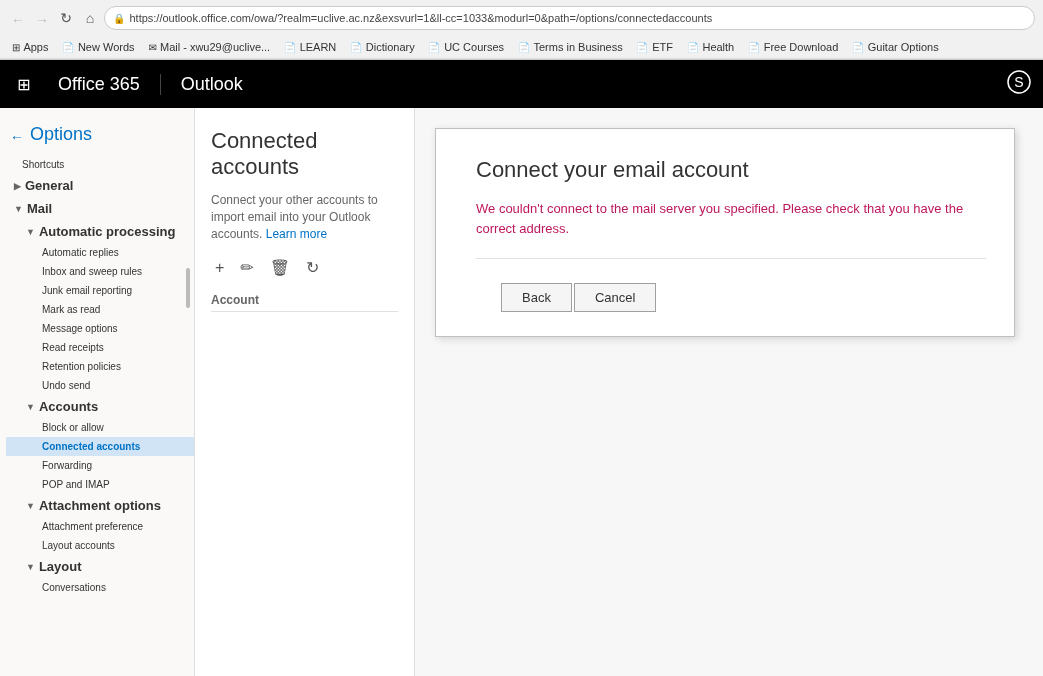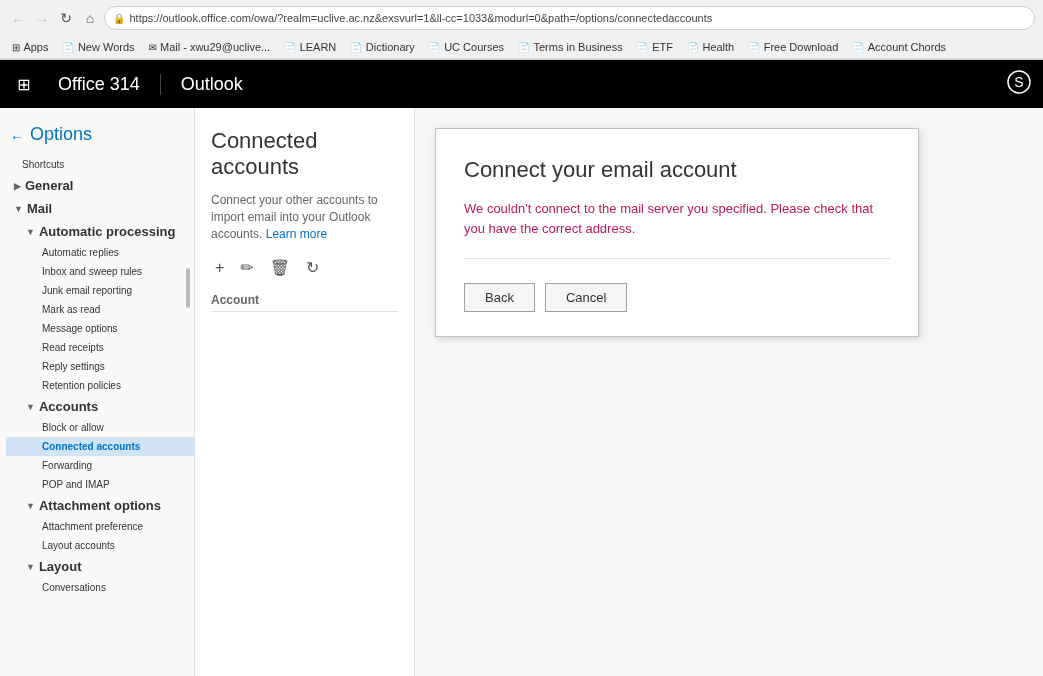--- a/index.html
+++ b/index.html
@@ -50,24 +50,24 @@
     .connected-panel { width: 220px; min-width: 220px; padding: 20px 16px; border-right: 1px solid #e0e0e0; background: #fff; }
     .panel-title { font-size: 22px; font-weight: 300; color: #333; margin-bottom: 12px; }
     .panel-desc { font-size: 12px; color: #666; margin-bottom: 14px; line-height: 1.4; }
     .panel-link { color: #0072c6; cursor: pointer; }
     .panel-toolbar { display: flex; gap: 8px; margin-bottom: 10px; align-items: center; }
     .toolbar-icon-btn { background: transparent; border: none; cursor: pointer; font-size: 16px; color: #555; padding: 2px 4px; }
     .panel-col-header { font-size: 12px; font-weight: 600; color: #666; padding: 4px 0; border-bottom: 1px solid #e0e0e0; }
 
     
     .dialog-overlay { flex: 1; background: rgba(240, 240, 240, 0.5); display: flex; align-items: flex-start; justify-content: flex-start; padding: 20px; }
-    .dialog { background: #fff; border: 1px solid #c0c0c0; box-shadow: 2px 2px 8px rgba(0,0,0,0.15); width: 484px; padding: 28px 28px 24px 28px; }
+    .dialog { background: #fff; border: 1px solid #c0c0c0; box-shadow: 2px 2px 8px rgba(0,0,0,0.15); width: 580px; padding: 28px 28px 24px 40px; }
     .dialog-title { font-size: 22px; font-weight: 300; color: #333; margin-bottom: 16px; }
     .dialog-message { font-size: 13px; color: #be185d; margin-bottom: 24px; border-bottom: 1px solid #e0e0e0; padding-bottom: 20px; line-height: 1.5; }
-    .dialog-buttons { display: flex; gap: 10px; }
+    .dialog-buttons { display: flex; gap: 2px; margin-left: 25px; }
     .dialog-btn { padding: 6px 20px; font-size: 13px; border: 1px solid #a0a0a0; cursor: pointer; background: #f5f5f5; color: #333; }
   </style>
 </head>
 <body>
 
 <div class="browser-chrome">
   <div class="browser-nav">
     <button class="nav-btn" disabled="">←</button>
     <button class="nav-btn" disabled="">→</button>
     <button class="nav-btn">↻</button>
@@ -113,30 +113,30 @@
     <div class="bookmark-item">
       <span class="bookmark-icon">📄</span>
       <span>Health</span>
     </div>
     <div class="bookmark-item">
       <span class="bookmark-icon">📄</span>
       <span>Free Download</span>
     </div>
     <div class="bookmark-item">
       <span class="bookmark-icon">📄</span>
-      <span>Account Chords</span>
+      <span>Guitar Options</span>
     </div>
   </div>
 </div>
 
 <div class="app-bar">
   <div class="app-grid-btn">
     <span>⊞</span>
   </div>
-  <div class="app-bar-title">Office 314</div>
+  <div class="app-bar-title">Office 365</div>
   <div class="app-bar-subtitle">Outlook</div>
   <div class="app-bar-right">
     <svg width="24" height="24" viewBox="0 0 24 24">
         <circle cx="12" cy="12" r="11" fill="none" stroke="#fff" stroke-width="1.5"></circle>
         <text x="12" y="17" text-anchor="middle" fill="#fff" font-size="14" font-family="Arial">S</text>
       </svg>
   </div>
 </div>
 
 <div class="main-layout">
@@ -161,22 +161,22 @@
     <div class="sidebar-subsection sidebar-child">
       <span class="triangle">▼</span>
       <span>Automatic processing</span>
     </div>
     <div class="sidebar-item sidebar-child2">Automatic replies</div>
     <div class="sidebar-item sidebar-child2">Inbox and sweep rules</div>
     <div class="sidebar-item sidebar-child2">Junk email reporting</div>
     <div class="sidebar-item sidebar-child2">Mark as read</div>
     <div class="sidebar-item sidebar-child2">Message options</div>
     <div class="sidebar-item sidebar-child2">Read receipts</div>
-    <div class="sidebar-item sidebar-child2">Reply settings</div>
     <div class="sidebar-item sidebar-child2">Retention policies</div>
+    <div class="sidebar-item sidebar-child2">Undo send</div>
     <div class="sidebar-subsection sidebar-child">
       <span class="triangle">▼</span>
       <span>Accounts</span>
     </div>
     <div class="sidebar-item sidebar-child2">Block or allow</div>
     <div class="sidebar-item sidebar-child2 active">Connected accounts</div>
     <div class="sidebar-item sidebar-child2">Forwarding</div>
     <div class="sidebar-item sidebar-child2">POP and IMAP</div>
     <div class="sidebar-subsection sidebar-child">
       <span class="triangle">▼</span>

